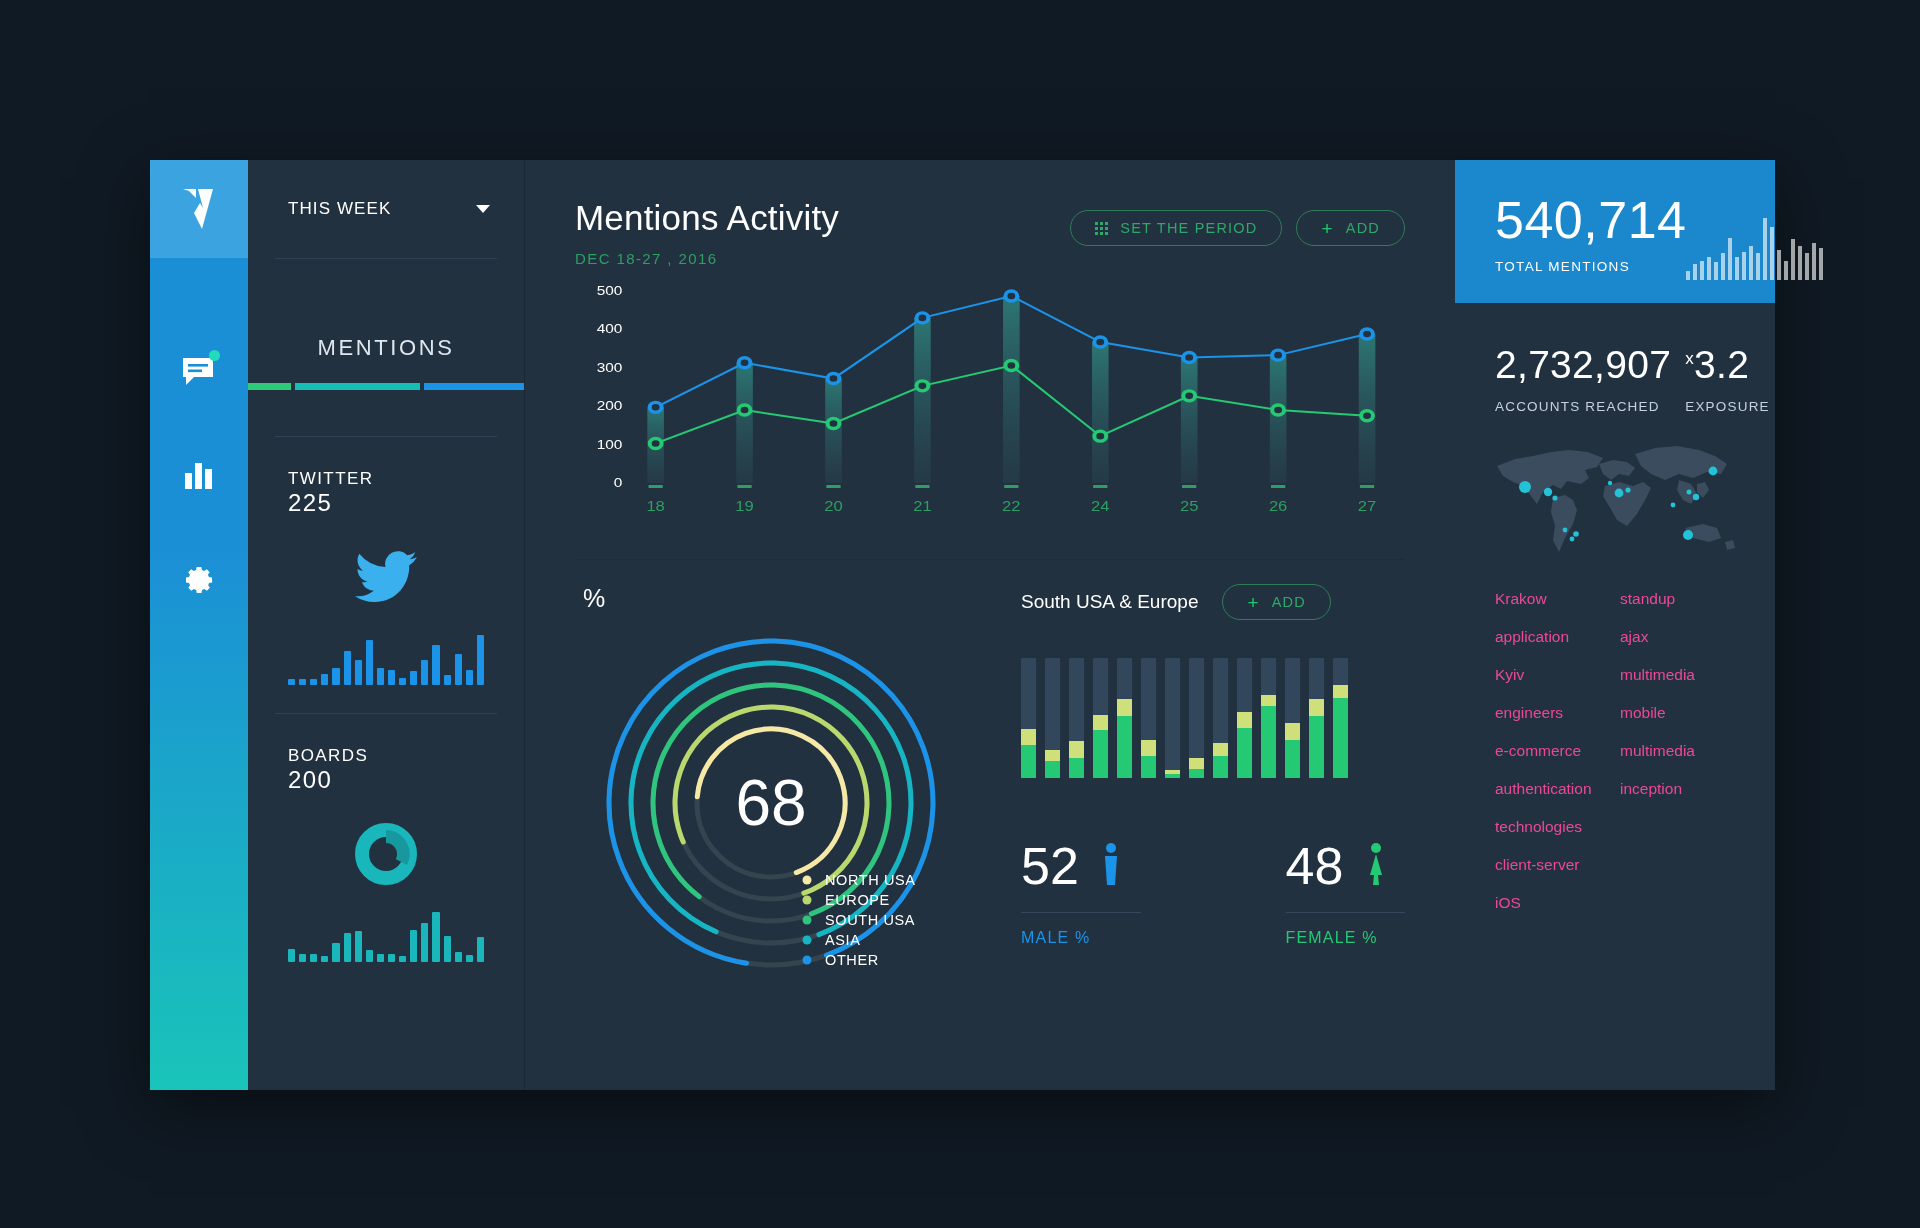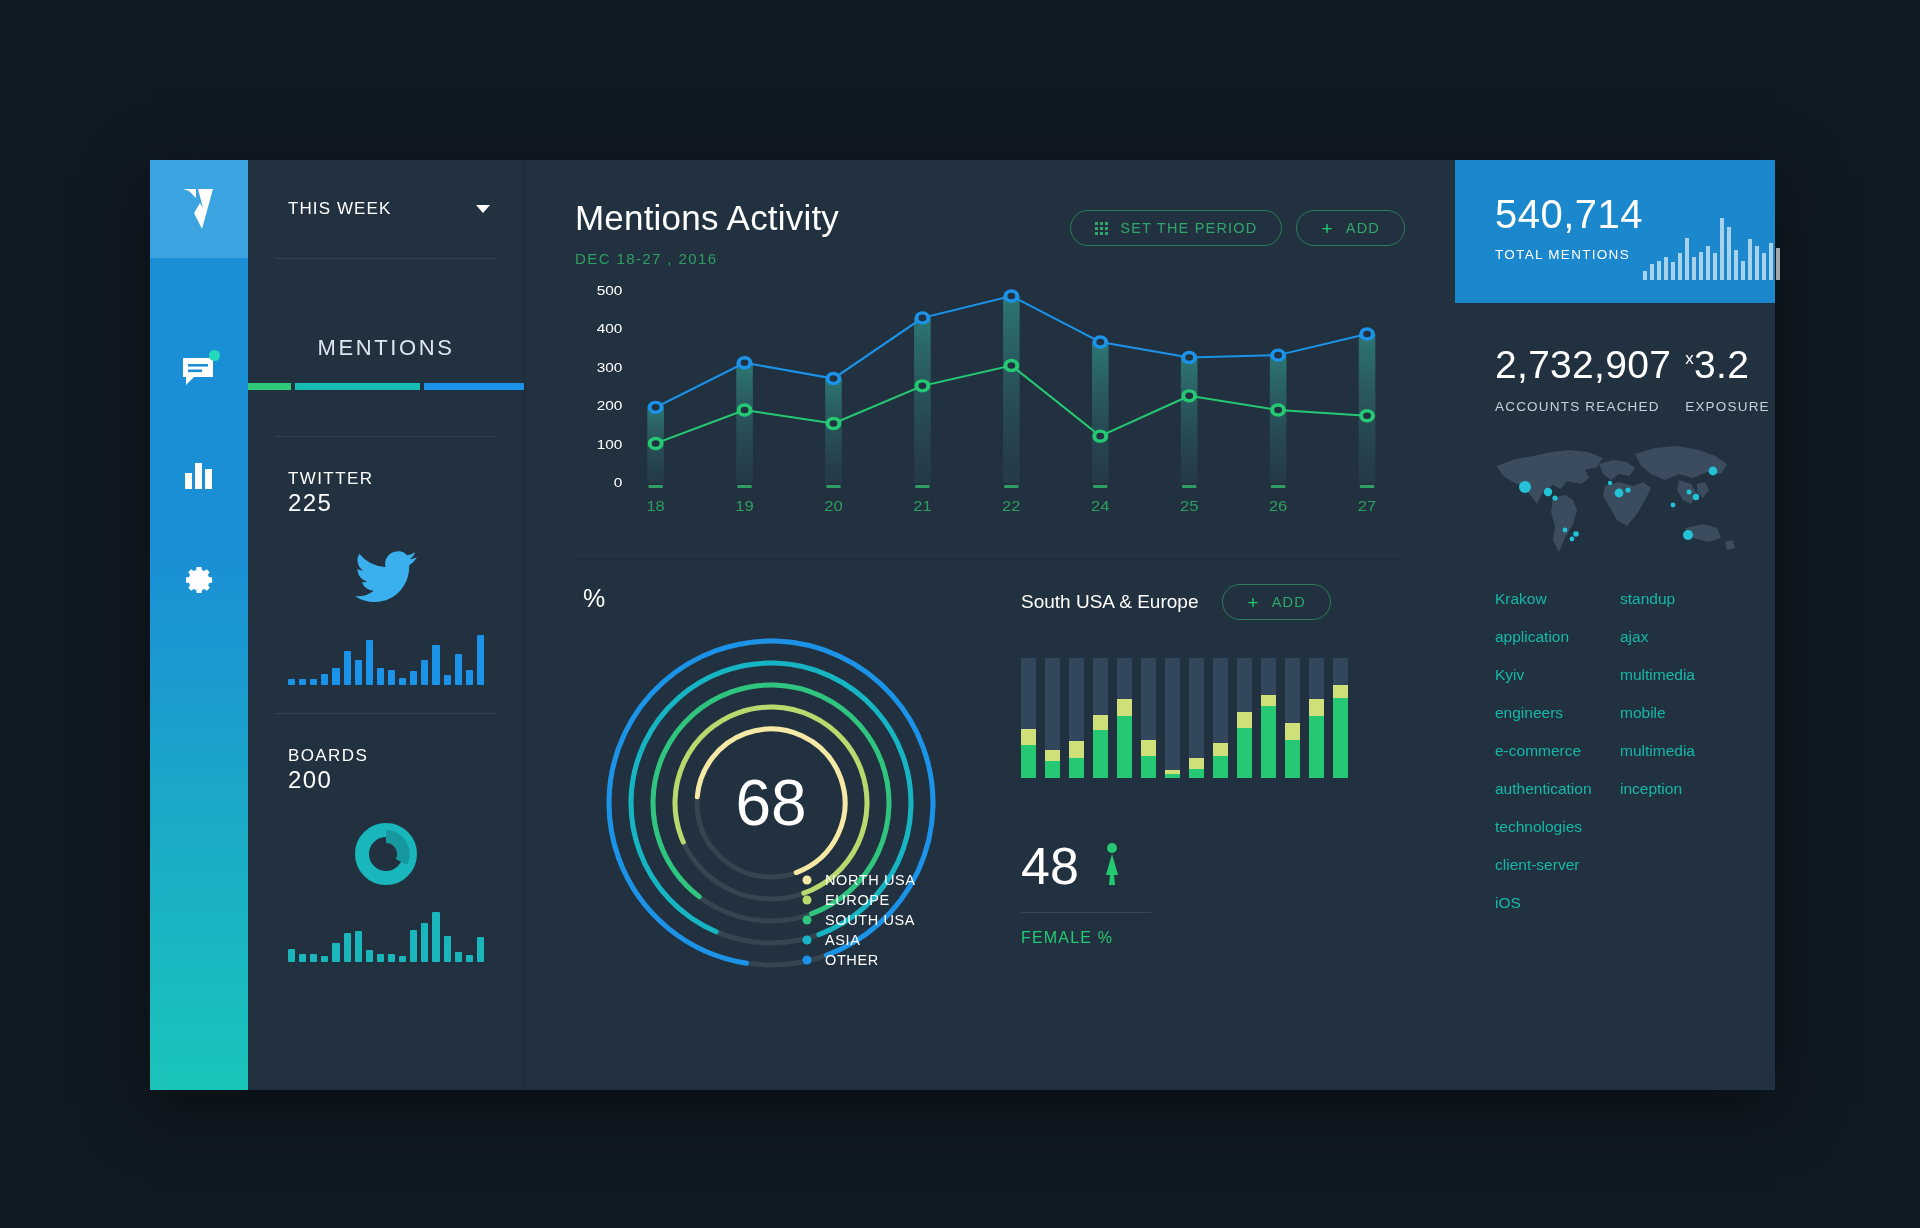--- a/index.html
+++ b/index.html
@@ -133,37 +133,37 @@
   .gline { height:1px; background:#35485c; margin-top:20px; }
   .glabel { margin-top:16px; font-size:16px; letter-spacing:1.2px; }
   .male-c { color:#1b93e8; } .female-c { color:#25c974; }
 
   
   .rightpanel { width:320px; flex:0 0 320px; background:#22313f; }
   .hero {
     background:#1b88cd; padding:34px 40px 30px; height:143px;
     display:flex; justify-content:space-between; align-items:flex-start;
   }
-  .hero-num { font-size:40px; color:#fff; font-weight:300; line-height:1; letter-spacing:.5px; }
+  .hero-num { font-size:52px; color:#fff; font-weight:300; line-height:1; letter-spacing:.5px; }
   .hero-cap { font-size:13.5px; color:#fff; letter-spacing:1.3px; margin-top:13px; }
   .hero-spark { display:flex; align-items:flex-end; gap:3px; height:62px; margin-top:24px; }
   .hero-spark i { width:4px; background:rgba(255,255,255,.62); display:block; }
 
   .stats2 { display:flex; padding:42px 40px 0; align-items:flex-end; gap:14px; }
   .big { font-size:39px; color:#fff; font-weight:300; line-height:1; letter-spacing:.3px; }
   .cap2 { font-size:13.5px; color:#c6d2dd; letter-spacing:1.2px; margin-top:15px; }
   .xsign { font-size:17px; color:#fff; vertical-align:super; font-weight:300; }
 
   .map { padding:26px 38px 0; }
   .kw-title { padding:34px 40px 0; color:#fff; font-size:15px; letter-spacing:1.2px; }
   .kw-grid {
     padding:28px 40px 0; display:grid; grid-template-columns:1fr 1fr;
     row-gap:20px; column-gap:10px;
   }
-  .kw { color:#14b8a6; font-size:15.5px; cursor:pointer; }
+  .kw { color:#ec4899; font-size:15.5px; cursor:pointer; }
   .axis-lbl { fill:#fff; font-size:13px; font-family:"Liberation Sans",sans-serif; }
   .xt-lbl { fill:#2e9e62; font-size:14px; font-family:"Liberation Sans",sans-serif; }
   .leg-t { fill:#fff; font-size:14.5px; font-family:"Liberation Sans",sans-serif; letter-spacing:.6px;}
 </style>
 </head>
 <body>
 
 <div class="app">
 
   <div class="rail">
@@ -507,20 +507,33 @@
             </div>
             <div class="scol">
               <div class="sfill s-green" style="height: 80px;"></div>
               <div class="sfill s-lime" style="height: 13px; bottom: 80px;"></div>
             </div>
           </div>
 
         <div class="gender">
           <div class="gbox">
             <div class="grow">
+              <span class="gnum">52</span>
+              <span>
+                <svg width="20" height="42" viewBox="0 0 20 42">
+                  <circle cx="10" cy="5" r="5" fill="#1b93e8"></circle>
+                  <path d="M4 13 h12 l-2 29 h-8 z" fill="#1b93e8"></path>
+                </svg>
+              </span>
+            </div>
+            <div class="gline"></div>
+            <div class="glabel male-c">MALE  %</div>
+          </div>
+          <div class="gbox">
+            <div class="grow">
               <span class="gnum">48</span>
               <span>
                 <svg width="22" height="42" viewBox="0 0 22 42">
                   <circle cx="11" cy="5" r="5" fill="#25c974"></circle>
                   <path d="M11 11 L17 32 h-4 l1 10 h-6 l1 -10 h-4 z" fill="#25c974"></path>
                 </svg>
               </span>
             </div>
             <div class="gline"></div>
             <div class="glabel female-c">FEMALE  %</div>

